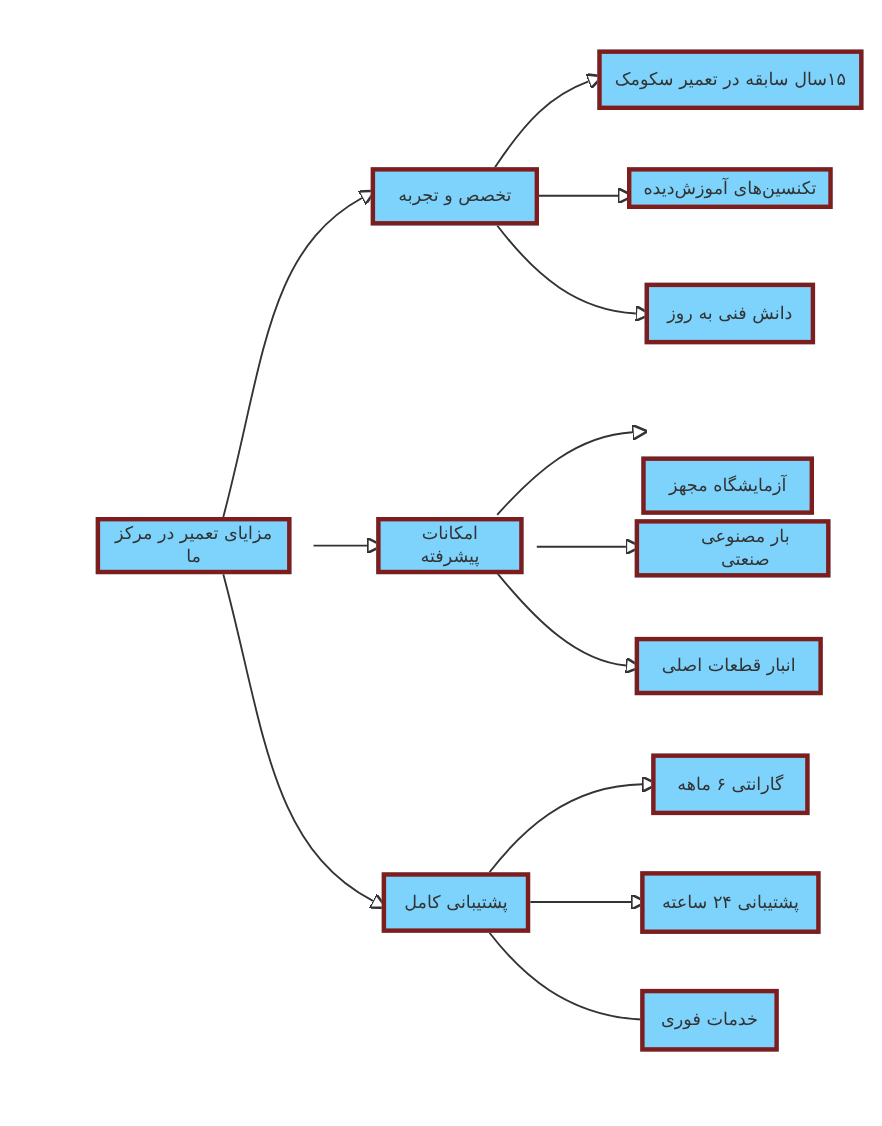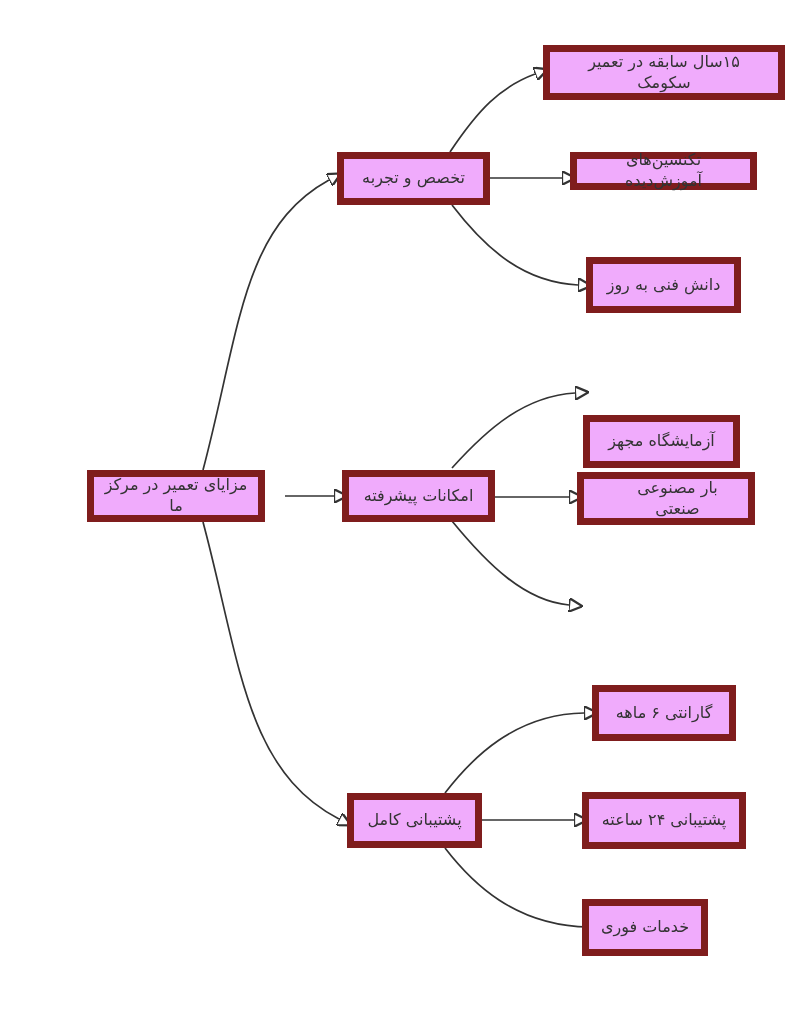--- a/index.html
+++ b/index.html
@@ -23,22 +23,22 @@
     height: 1024px;
   }
   .edges path {
     fill: none;
     stroke: #333333;
     stroke-width: 1.7;
   }
   .node {
     position: absolute;
     box-sizing: border-box;
-    background: #f0abfc;
-    border: 7px solid #7f1d1d;
+    background: #7dd3fc;
+    border: 4px solid #7f1d1d;
     color: #333333;
     font-size: 16px;
     line-height: 1.3;
     display: flex;
     align-items: center;
     justify-content: center;
     text-align: center;
     direction: rtl;
     unicode-bidi: embed;
     padding: 4px 10px;
@@ -76,26 +76,27 @@
   <div class="node" style="left:87px; top:470px; width:178px; height:52px;">مزایای تعمیر در مرکز ما</div>
 
   <div class="node" style="left:337px; top:152px; width:153px; height:53px;text-align:right;">تخصص و تجربه</div>
 
   <div class="node" style="left:543px; top:45px; width:242px; height:55px;">۱۵سال سابقه در تعمیر سکومک</div>
 
   <div class="node" style="left:570px; top:152px; width:187px; height:38px;">تکنسین‌های آموزش‌دیده</div>
 
   <div class="node" style="left:586px; top:257px; width:155px; height:56px;">دانش فنی به روز</div>
 
-  <div class="node" style="left:342px; top:470px; width:153px; height:52px;">امکانات پیشرفته</div>
+  <div class="node" style="left:342px; top:470px; width:134px; height:52px;">امکانات پیشرفته</div>
 
   <div class="node" style="left:583px; top:367px; width:157px; height:53px;margin-top:48px;">آزمایشگاه مجهز</div>
 
   <div class="node" style="left:577px; top:472px; width:178px; height:53px;padding-left:33px;">بار مصنوعی صنعتی</div>
 
+  <div class="node" style="left:577px; top:579px; width:171px; height:53px;">انبار قطعات اصلی</div>
 
   <div class="node" style="left:347px; top:793px; width:135px; height:55px;">پشتیبانی کامل</div>
 
   <div class="node" style="left:592px; top:685px; width:144px; height:56px;">گارانتی ۶ ماهه</div>
 
   <div class="node" style="left:582px; top:792px; width:164px; height:57px;">پشتیبانی ۲۴ ساعته</div>
 
   <div class="node" style="left:582px; top:899px; width:126px; height:57px;">خدمات فوری</div>
 
 </div>

